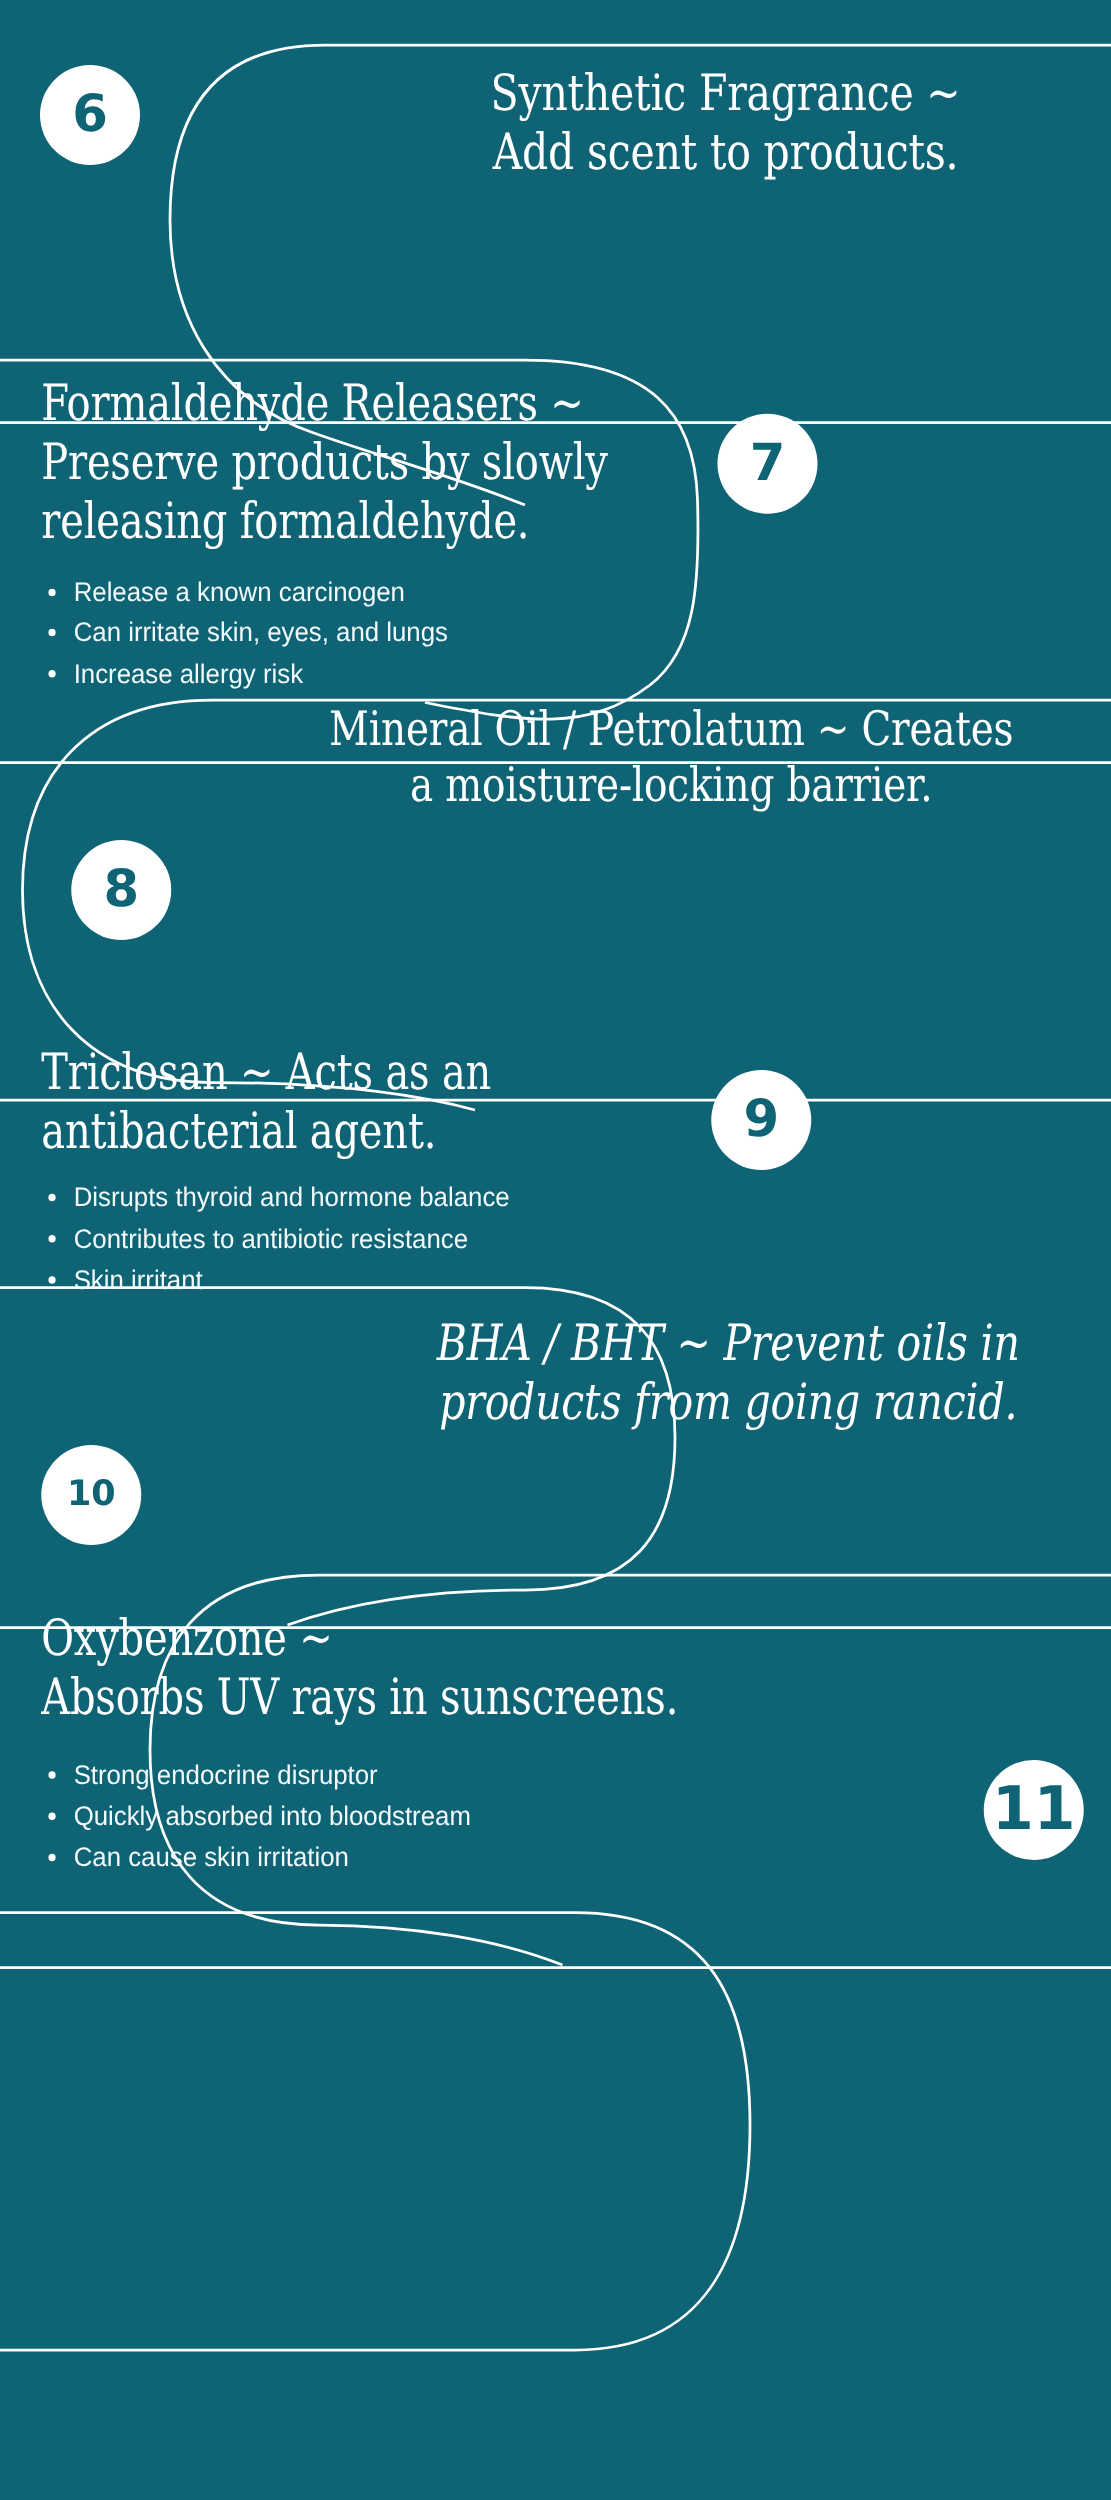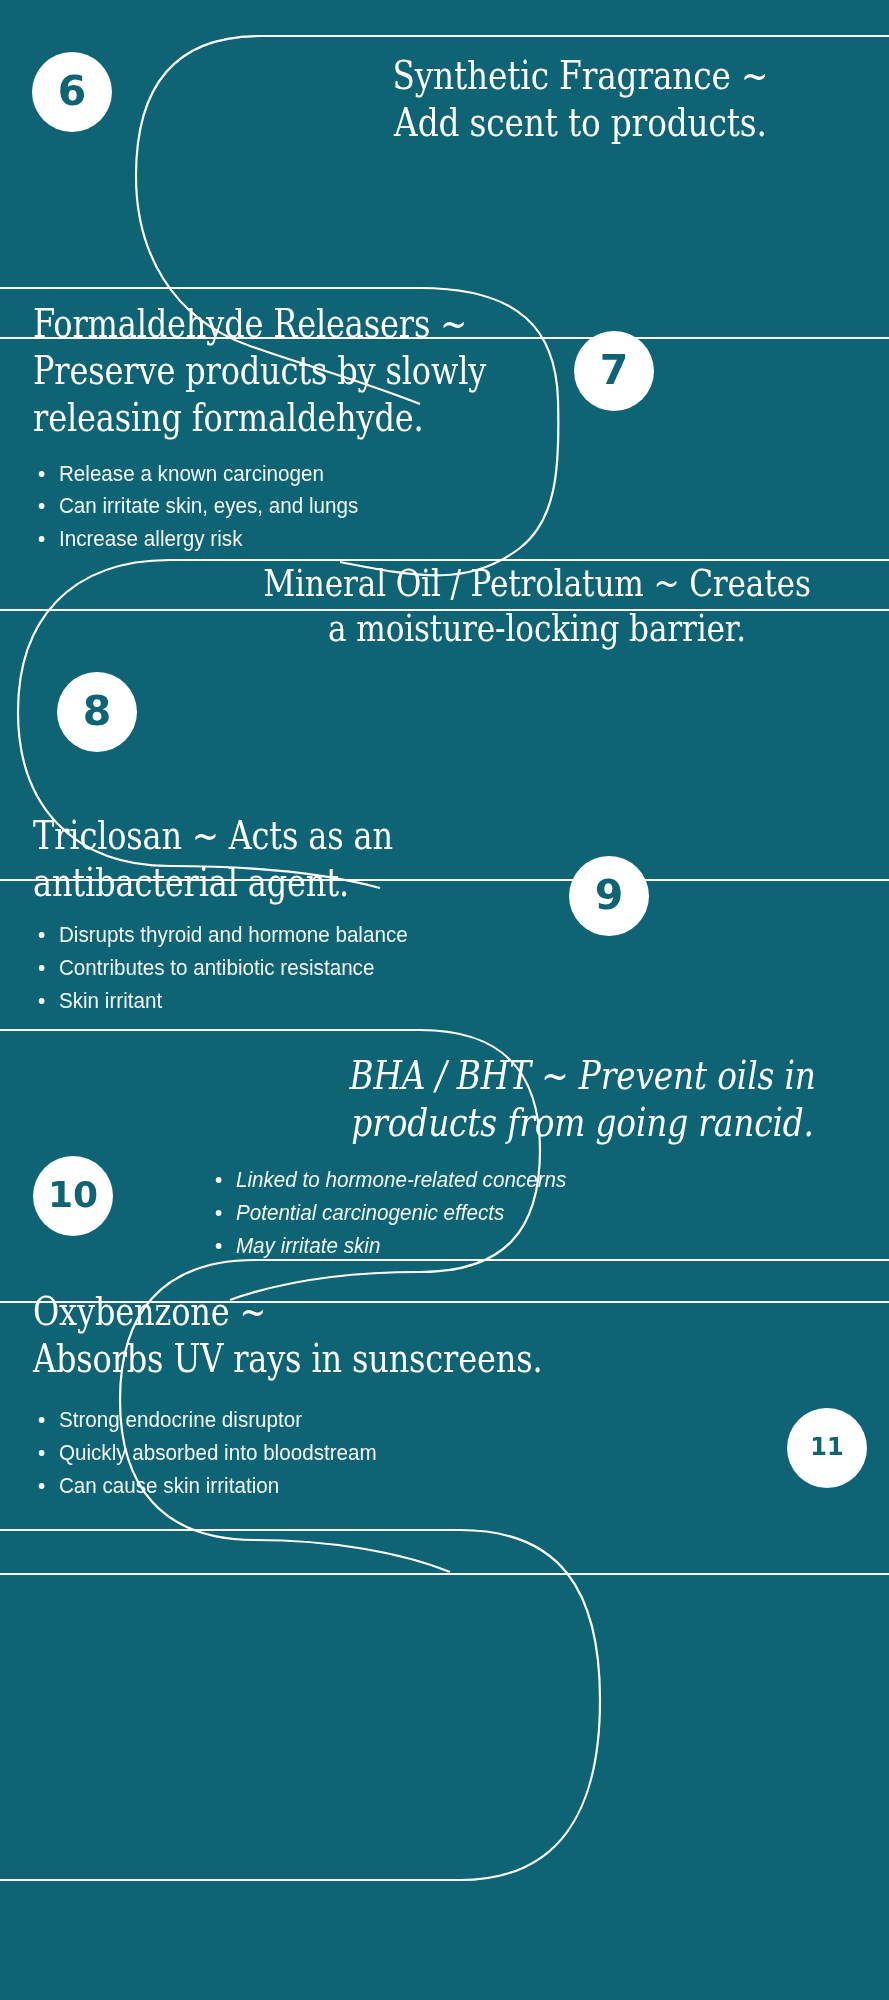--- a/index.html
+++ b/index.html
@@ -148,48 +148,43 @@
     <div class="block" style="left:110px; top:561px; width:700px;">
       <div class="title center" style="text-align:center; font-size:38px; transform:scaleX(0.82); width:122%;">Mineral Oil / Petrolatum ~ Creates
 a moisture-locking barrier.</div>
     </div>
   </div>
 
   <div class="section" style="top:0;">
     <div class="badge" style="left:569px; top:856px; width:80px; height:80px; font-size:41px;">
       <span>9</span>
     </div>
-    <div class="block" style="left:33px; top:812px; width:620px;">
+    <div class="block" style="left:33px; top:835px; width:620px;">
       <div class="title" style="font-size:40px; width:126%;">Triclosan ~ Acts as an
 antibacterial agent.</div>
       <ul class="bullets" style="margin-left:0;">
         <li>Disrupts thyroid and hormone balance</li>
         <li>Contributes to antibiotic resistance</li>
         <li>Skin irritant</li>
       </ul>
     </div>
   </div>
 
   <div class="section" style="top:0;">
-    <div class="badge" style="left:33px; top:1156px; width:80px; height:80px; font-size:36px;">
+    <div class="badge" style="left:33px; top:1156px; width:80px; height:80px; font-size:28px;">
       <span>10</span>
     </div>
     <div class="block" style="left:180px; top:1052px; width:660px;font-style:italic;">
       <div class="title center" style="text-align:center; font-size:40px; transform:scaleX(0.82); width:122%;">BHA / BHT ~ Prevent oils in
 products from going rancid.</div>
-      <ul class="bullets" style="margin-top:18px; margin-left:30px;">
-        <li>Linked to hormone-related concerns</li>
-        <li>Potential carcinogenic effects</li>
-        <li>May irritate skin</li>
-      </ul>
     </div>
   </div>
 
   <div class="section" style="top:0;">
-    <div class="badge" style="left:787px; top:1408px; width:80px; height:80px; font-size:24px;text-align:center;">
+    <div class="badge" style="left:787px; top:1408px; width:80px; height:80px; font-size:48px;text-align:center;">
       <span>11</span>
     </div>
     <div class="block" style="left:33px; top:1288px; width:680px;">
       <div class="title" style="font-size:40px; width:126%;">Oxybenzone ~
 Absorbs UV rays in sunscreens.</div>
       <ul class="bullets" style="margin-top:22px; margin-left:0;">
         <li>Strong endocrine disruptor</li>
         <li>Quickly absorbed into bloodstream</li>
         <li>Can cause skin irritation</li>
       </ul>

